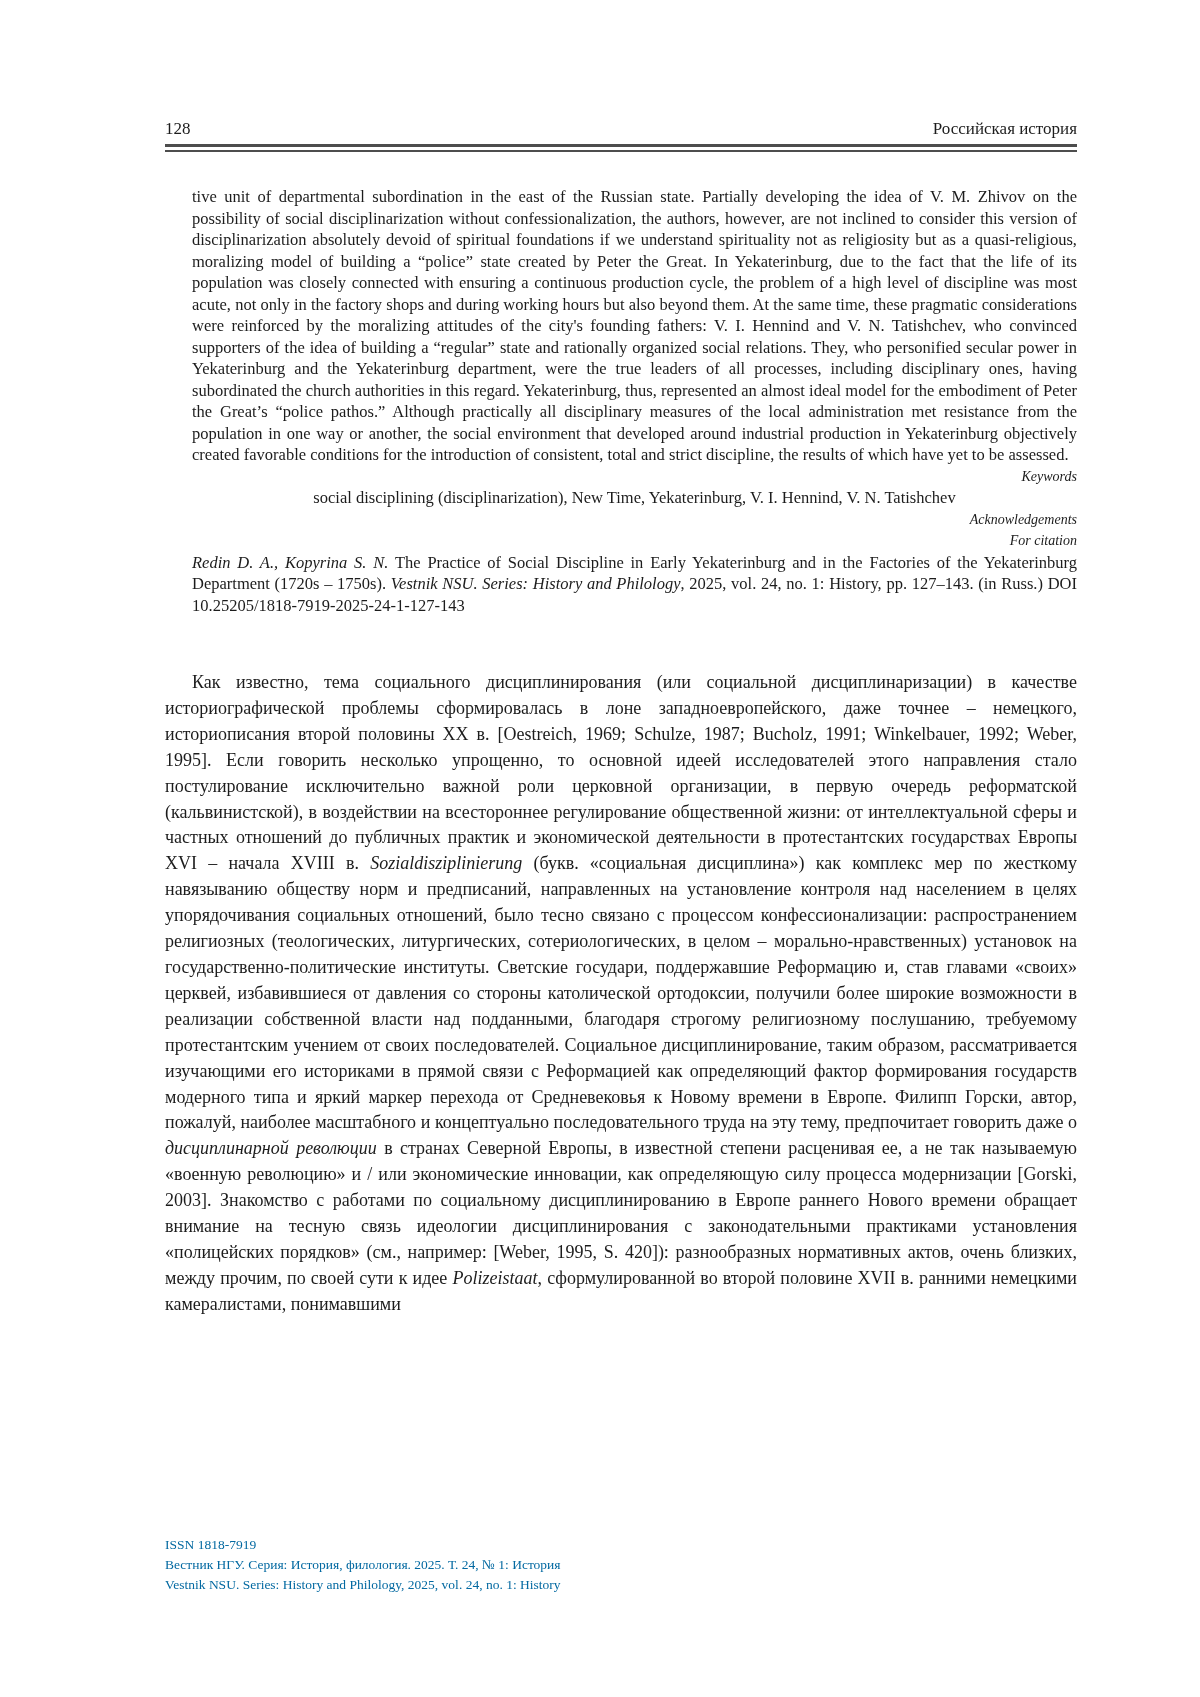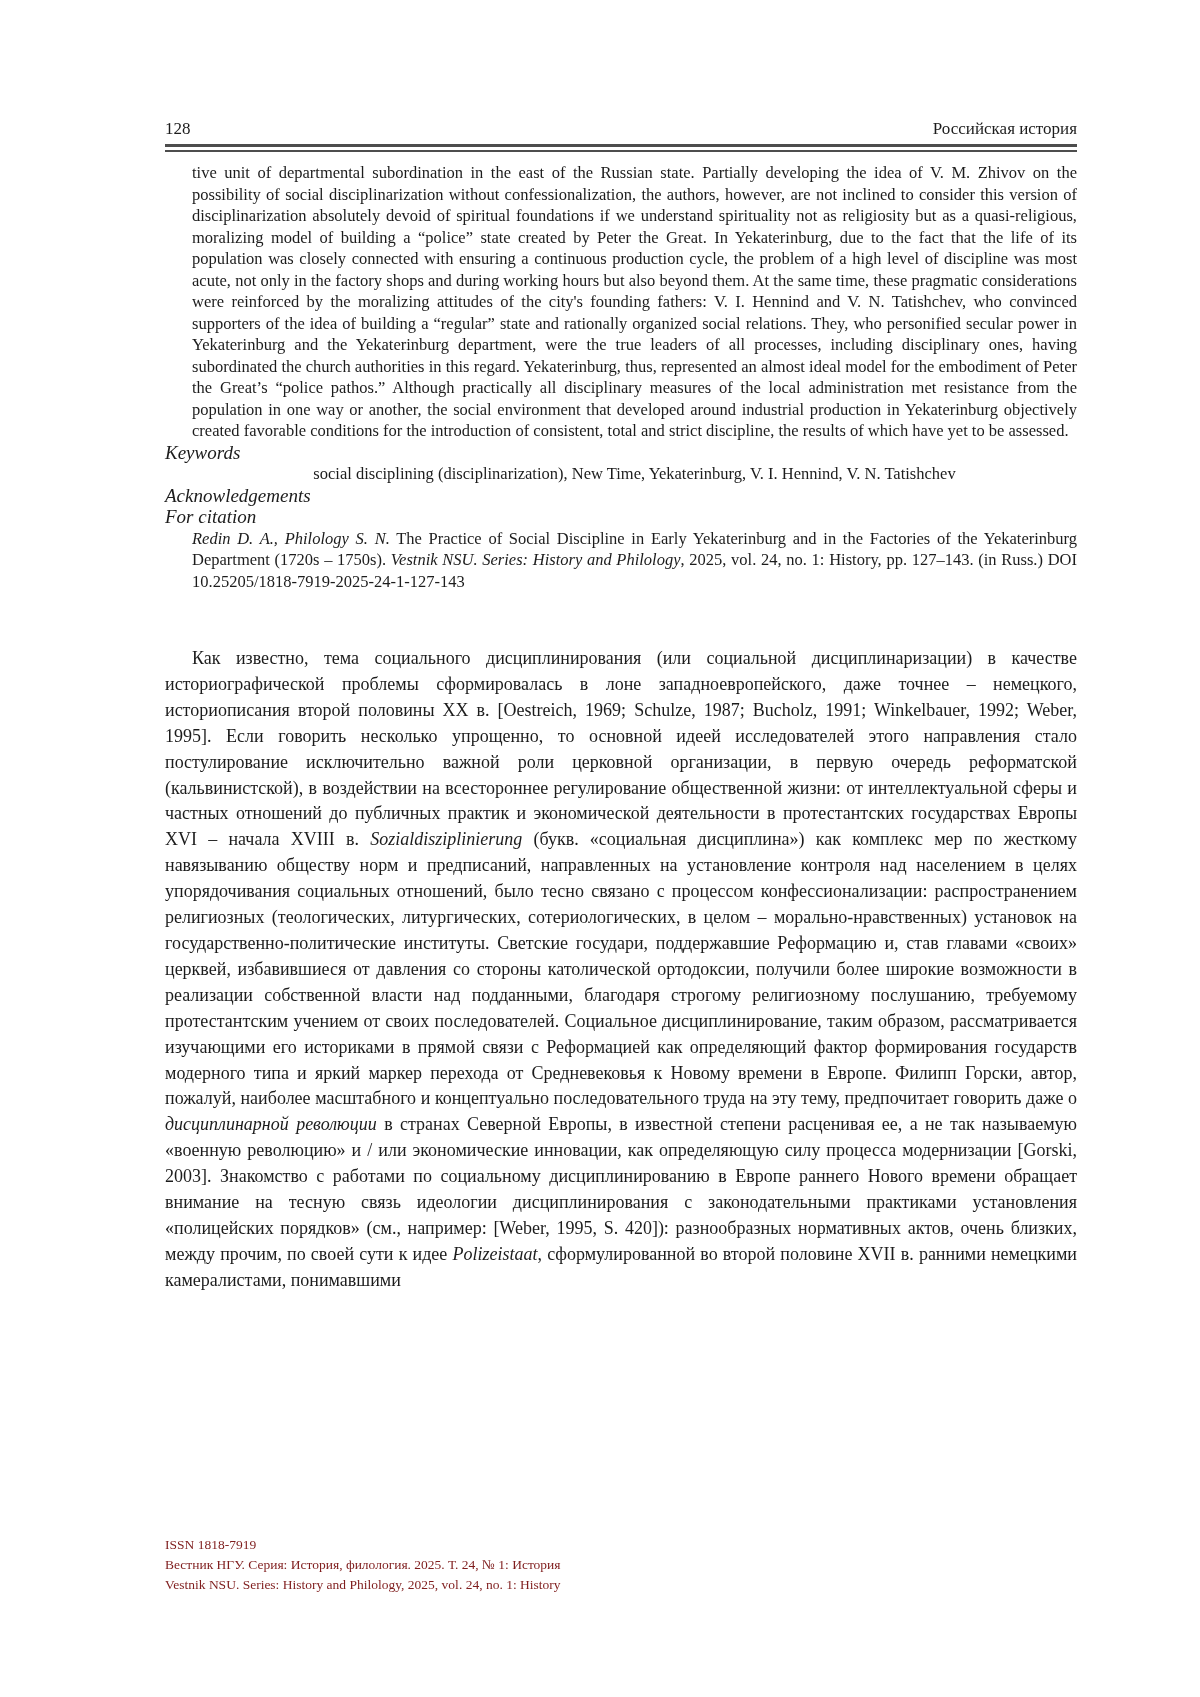--- a/index.html
+++ b/index.html
@@ -42,56 +42,57 @@
     text-align: right;
   }
   .rule {
     margin-top: 4px;
     border-top: 3px solid #4d4d4d;
     border-bottom: 2px solid #4d4d4d;
     height: 3px;
   }
   
   .meta {
-    margin-top: 10px;
+    margin-top: 34px;
     font-size: 16.5px;
     line-height: 21.5px;
   }
   .meta-text {
     margin: 0;
     padding-left: 27px;
     text-align: justify;
   }
   .meta-text.nojust {
     text-align: center;
   }
   .meta-label {
     margin: 0;
-    font-size: 19px;
+    font-size: 14px;
     font-weight: normal;
     font-style: italic;
     line-height: 21.5px;
+    text-align: right;
   }
   .it { font-style: italic; }
   
   .body-par {
     margin: 54px 0 0 0;
     font-size: 18px;
     line-height: 25.9px;
     text-align: justify;
     text-indent: 27px;
   }
   
   .imprint {
     position: absolute;
     left: 165px;
     top: 1535px;
     font-size: 13.5px;
     line-height: 20px;
-    color: #7f1d1d;
+    color: #0369a1;
   }
   .imprint div { white-space: nowrap; }
 </style>
 </head>
 <body>
 
 <div class="page">
   <div class="inner">
 
     <div class="running-head">
@@ -102,21 +103,21 @@
 
     <section class="meta">
       <p class="meta-text">tive unit of departmental subordination in the east of the Russian state. Partially developing the idea of V. M. Zhivov on the possibility of social disciplinarization without confessionalization, the authors, however, are not inclined to consider this version of disciplinarization absolutely devoid of spiritual foundations if we understand spirituality not as religiosity but as a quasi-religious, moralizing model of building a “police” state created by Peter the Great. In Yekaterinburg, due to the fact that the life of its population was closely connected with ensuring a continuous production cycle, the problem of a high level of discipline was most acute, not only in the factory shops and during working hours but also beyond them. At the same time, these pragmatic considerations were reinforced by the moralizing attitudes of the city's founding fathers: V. I. Hennind and V. N. Tatishchev, who convinced supporters of the idea of building a “regular” state and rationally organized social relations. They, who personified secular power in Yekaterinburg and the Yekaterinburg department, were the true leaders of all processes, including disciplinary ones, having subordinated the church authorities in this regard. Yekaterinburg, thus, represented an almost ideal model for the embodiment of Peter the Great’s “police pathos.” Although practically all disciplinary measures of the local administration met resistance from the population in one way or another, the social environment that developed around industrial production in Yekaterinburg objectively created favorable conditions for the introduction of consistent, total and strict discipline, the results of which have yet to be assessed.</p>
 
       <h3 class="meta-label">Keywords</h3>
       <p class="meta-text nojust">social disciplining (disciplinarization), New Time, Yekaterinburg, V. I. Hennind, V. N. Tatishchev</p>
 
       <h3 class="meta-label">Acknowledgements</h3>
 
       <h3 class="meta-label">For citation</h3>
-      <p class="meta-text"><span class="it">Redin D. A., Philology S. N.</span><span> The Practice of Social Discipline in Early Yekaterinburg and in the Factories of the Yekaterinburg Department (1720s – 1750s). </span><span class="it">Vestnik NSU. Series: History and Philology</span><span>, 2025, vol. 24, no. 1: History, pp. 127–143. (in Russ.) DOI 10.25205/1818-7919-2025-24-1-127-143</span></p>
+      <p class="meta-text"><span class="it">Redin D. A., Kopyrina S. N.</span><span> The Practice of Social Discipline in Early Yekaterinburg and in the Factories of the Yekaterinburg Department (1720s – 1750s). </span><span class="it">Vestnik NSU. Series: History and Philology</span><span>, 2025, vol. 24, no. 1: History, pp. 127–143. (in Russ.) DOI 10.25205/1818-7919-2025-24-1-127-143</span></p>
     </section>
 
     <article>
       <p class="body-par"><span>Как известно, тема социального дисциплинирования (или социальной дисциплинаризации) в качестве историографической проблемы сформировалась в лоне западноевропейского, даже точнее – немецкого, историописания второй половины XX в. [Oestreich, 1969; Schulze, 1987; Bucholz, 1991; Winkelbauer, 1992; Weber, 1995]. Если говорить несколько упрощенно, то основной идеей исследователей этого направления стало постулирование исключительно важной роли церковной организации, в первую очередь реформатской (кальвинистской), в воздействии на всестороннее регулирование общественной жизни: от интеллектуальной сферы и частных отношений до публичных практик и экономической деятельности в протестантских государствах Европы XVI – начала XVIII в. </span><span class="it">Sozialdisziplinierung</span><span> (букв. «социальная дисциплина») как комплекс мер по жесткому навязыванию обществу норм и предписаний, направленных на установление контроля над населением в целях упорядочивания социальных отношений, было тесно связано с процессом конфессионализации: распространением религиозных (теологических, литургических, сотериологических, в целом – морально-нравственных) установок на государственно-политические институты. Светские государи, поддержавшие Реформацию и, став главами «своих» церквей, избавившиеся от давления со стороны католической ортодоксии, получили более широкие возможности в реализации собственной власти над подданными, благодаря строгому религиозному послушанию, требуемому протестантским учением от своих последователей. Социальное дисциплинирование, таким образом, рассматривается изучающими его историками в прямой связи с Реформацией как определяющий фактор формирования государств модерного типа и яркий маркер перехода от Средневековья к Новому времени в Европе. Филипп Горски, автор, пожалуй, наиболее масштабного и концептуально последовательного труда на эту тему, предпочитает говорить даже о </span><span class="it">дисциплинарной революции</span><span> в странах Северной Европы, в известной степени расценивая ее, а не так называемую «военную революцию» и / или экономические инновации, как определяющую силу процесса модернизации [Gorski, 2003]. Знакомство с работами по социальному дисциплинированию в Европе раннего Нового времени обращает внимание на тесную связь идеологии дисциплинирования с законодательными практиками установления «полицейских порядков» (см., например: [Weber, 1995, S. 420]): разнообразных нормативных актов, очень близких, между прочим, по своей сути к идее </span><span class="it">Polizeistaat</span><span>, сформулированной во второй половине XVII в. ранними немецкими камералистами, понимавшими</span></p>
     </article>
   </div>
 
   <footer class="imprint">
     <div>ISSN 1818-7919</div>
     <div>Вестник НГУ. Серия: История, филология. 2025. Т. 24, № 1: История</div>

